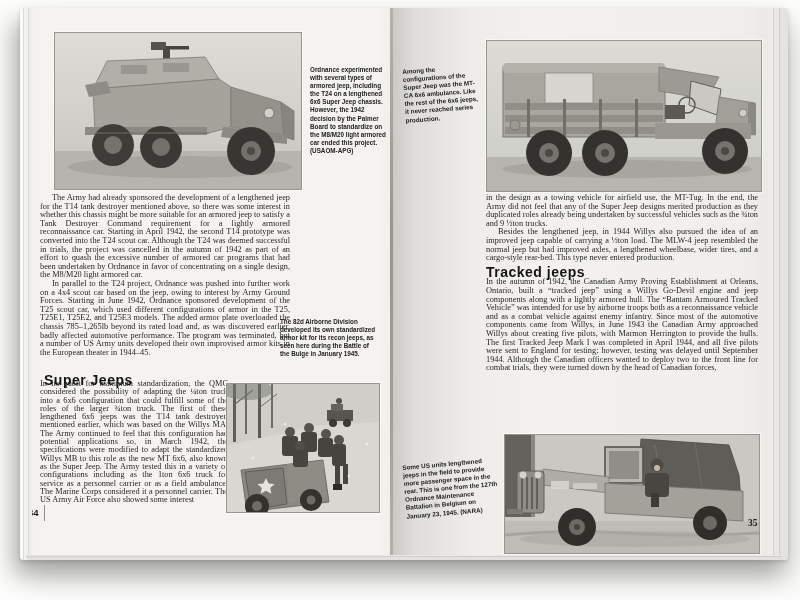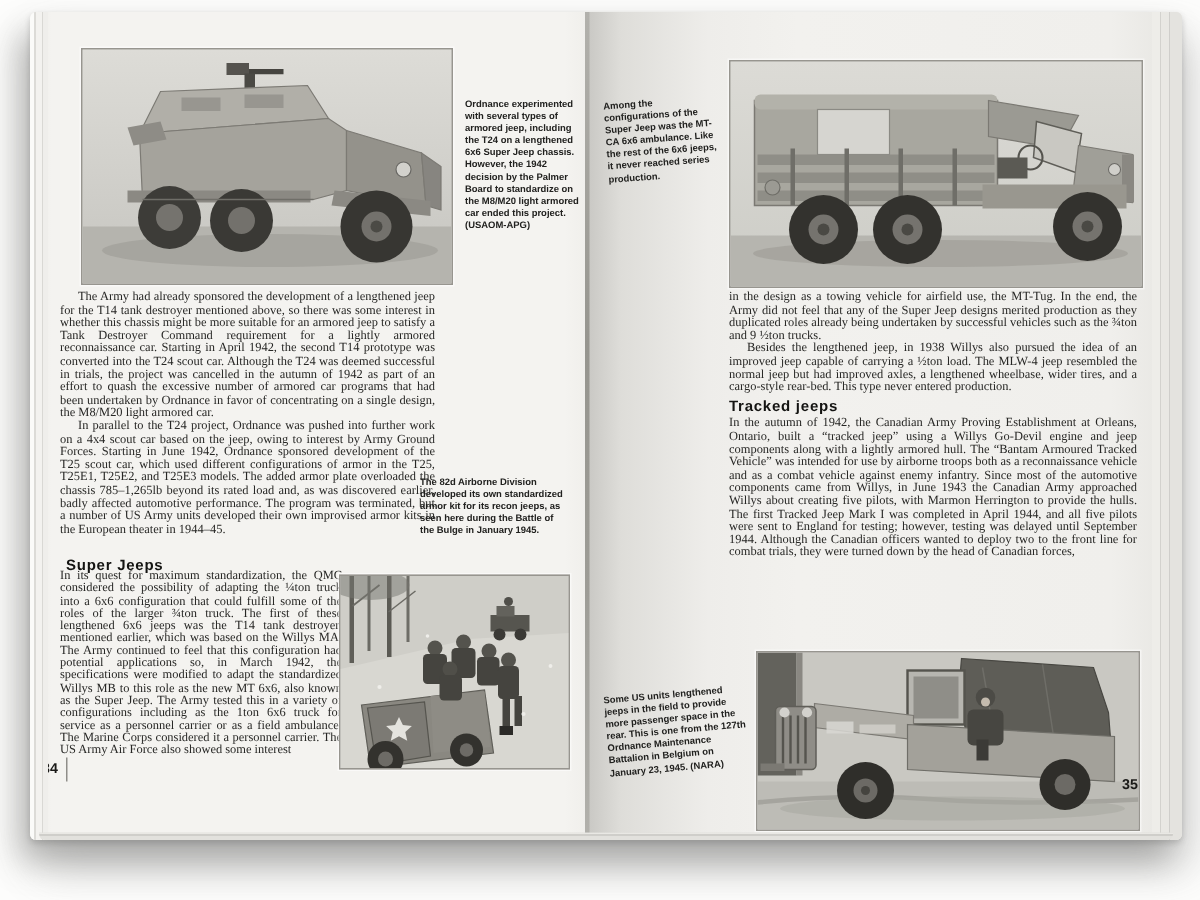--- a/index.html
+++ b/index.html
@@ -21,21 +21,21 @@
         background:repeating-linear-gradient(to bottom,#e9e8e4 0 1px,#cfceca 1px 2px,#e2e1dd 2px 5px);}
 
   .photo{position:absolute;border:1px solid #97958f;background:#cfcec9;box-shadow:0 0 0 1px rgba(255,255,255,.5);}
   .photo svg{display:block;width:100%;height:100%;}
 
   .caption{position:absolute;font-family:"Liberation Sans",sans-serif;font-weight:bold;
            font-size:6.3px;line-height:8.1px;color:#21211f;text-align:left;}
   .body-text{position:absolute;font-size:8.3px;line-height:8.6px;color:#272725;text-align:justify;}
   .body-text p{margin:0;}
   .body-text p.indent{text-indent:12px;}
-  .sec-head{font-family:"Liberation Sans",sans-serif;font-weight:bold;font-size:10px;letter-spacing:.5px;
+  .sec-head{font-family:"Liberation Sans",sans-serif;font-weight:bold;font-size:14px;letter-spacing:.5px;
             color:#141412;margin:5px 0 2px 0;}
   .sec-head.abs{position:absolute;margin:4px;}
   .pagenum{position:absolute;font-family:"Liberation Sans",sans-serif;font-weight:bold;font-size:9.5px;color:#1a1a18;}
   .pagenum .rule{display:inline-block;width:1px;height:16px;background:#8f8e89;vertical-align:middle;margin-left:5px;}
 </style>
 </head>
 <body>
 
 <div class="stage">
   <div class="book">
@@ -199,21 +199,21 @@
             <circle cx="118" cy="112" r="10" fill="#75736e"></circle>
             <circle cx="118" cy="112" r="4" fill="#4a4944"></circle>
           <circle cx="238" cy="110" r="23" fill="#33322e"></circle>
             <circle cx="238" cy="110" r="10" fill="#75736e"></circle>
             <circle cx="238" cy="110" r="4" fill="#4a4944"></circle>
         </svg>
       </div>
 
       <div class="body-text" style="left:94px;top:186px;width:272px;">
         <p>in the design as a towing vehicle for airfield use, the MT-Tug. In the end, the Army did not feel that any of the Super Jeep designs merited production as they duplicated roles already being undertaken by successful vehicles such as the ¾ton and 9 ½ton trucks.</p>
-        <p class="indent">Besides the lengthened jeep, in 1938 Willys also pursued the idea of an improved jeep capable of carrying a ½ton load. The MLW-4 jeep resembled the normal jeep but had improved axles, a lengthened wheelbase, wider tires, and a cargo-style rear-bed. This type never entered production.</p>
+        <p class="indent">Besides the lengthened jeep, in 1944 Willys also pursued the idea of an improved jeep capable of carrying a ½ton load. The MLW-4 jeep resembled the normal jeep but had improved axles, a lengthened wheelbase, wider tires, and a cargo-style rear-bed. This type never entered production.</p>
         <div class="sec-head">Tracked jeeps</div>
         <p>In the autumn of 1942, the Canadian Army Proving Establishment at Orleans, Ontario, built a “tracked jeep” using a Willys Go-Devil engine and jeep components along with a lightly armored hull. The “Bantam Armoured Tracked Vehicle” was intended for use by airborne troops both as a reconnaissance vehicle and as a combat vehicle against enemy infantry. Since most of the automotive components came from Willys, in June 1943 the Canadian Army approached Willys about creating five pilots, with Marmon Herrington to provide the hulls. The first Tracked Jeep Mark I was completed in April 1944, and all five pilots were sent to England for testing; however, testing was delayed until September 1944. Although the Canadian officers wanted to deploy two to the front line for combat trials, they were turned down by the head of Canadian forces,</p>
       </div>
 
       <div class="caption" style="left:10px;top:456px;width:96px;transform:rotate(-5deg);transform-origin:left top;">Some US units lengthened jeeps in the field to provide more passenger space in the rear. This is one from the 127th Ordnance Maintenance Battalion in Belgium on January 23, 1945. (NARA)</div>
 
       <div class="photo" style="left:112px;top:426px;width:254px;height:118px;">
         <svg viewBox="0 0 254 118" preserveAspectRatio="none">
           <rect width="254" height="118" fill="#c9c8c2"></rect>
           <rect x="0" y="0" width="26" height="82" fill="#63625c"></rect>
@@ -251,21 +251,21 @@
           <rect x="146" y="58" width="8" height="14" fill="#3c3b37"></rect>
 
           <circle cx="72" cy="92" r="19" fill="#2f2e2a"></circle>
             <circle cx="72" cy="92" r="8" fill="#6c6a65"></circle>
             <circle cx="72" cy="92" r="3" fill="#45443f"></circle>
           <circle cx="205" cy="88" r="17" fill="#2f2e2a"></circle>
             <circle cx="205" cy="88" r="7" fill="#6c6a65"></circle>
         </svg>
       </div>
 
-      <div class="pagenum" style="left:356px;top:510px;">
+      <div class="pagenum" style="left:356px;top:510px;font-family:Liberation Serif, serif;">
         <span>35</span>
       </div>
     </div>
 
     <div class="spine"></div>
     <div class="edge-left"></div>
     <div class="edge-right"></div>
     <div class="edge-bottom"></div>
   </div>
 </div>

